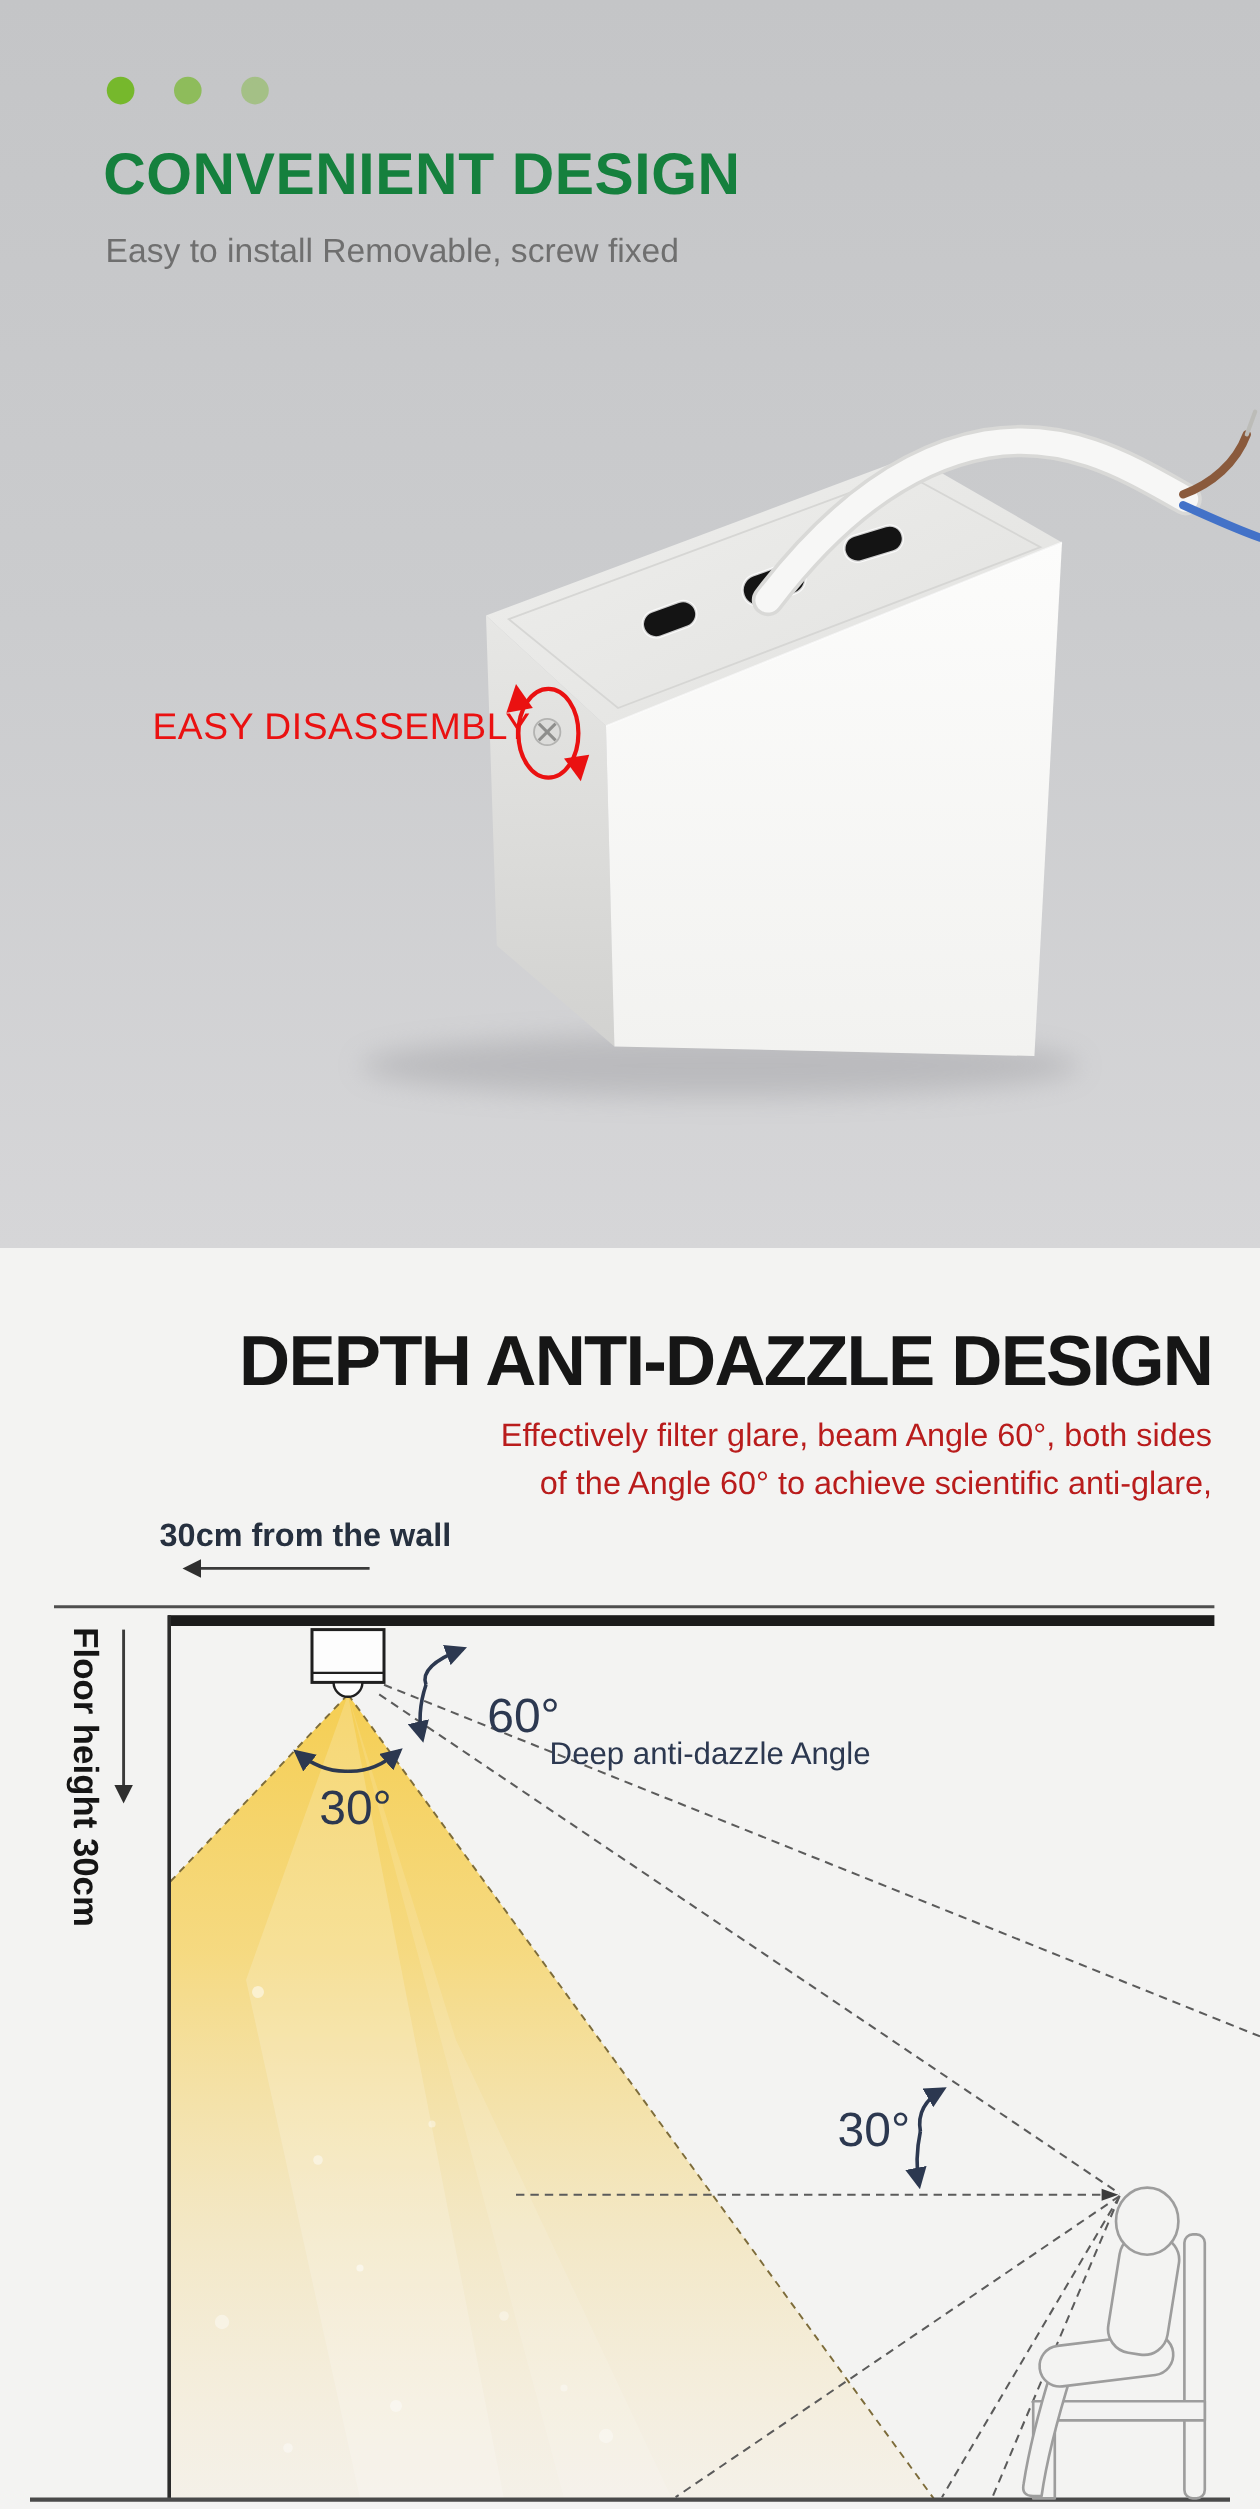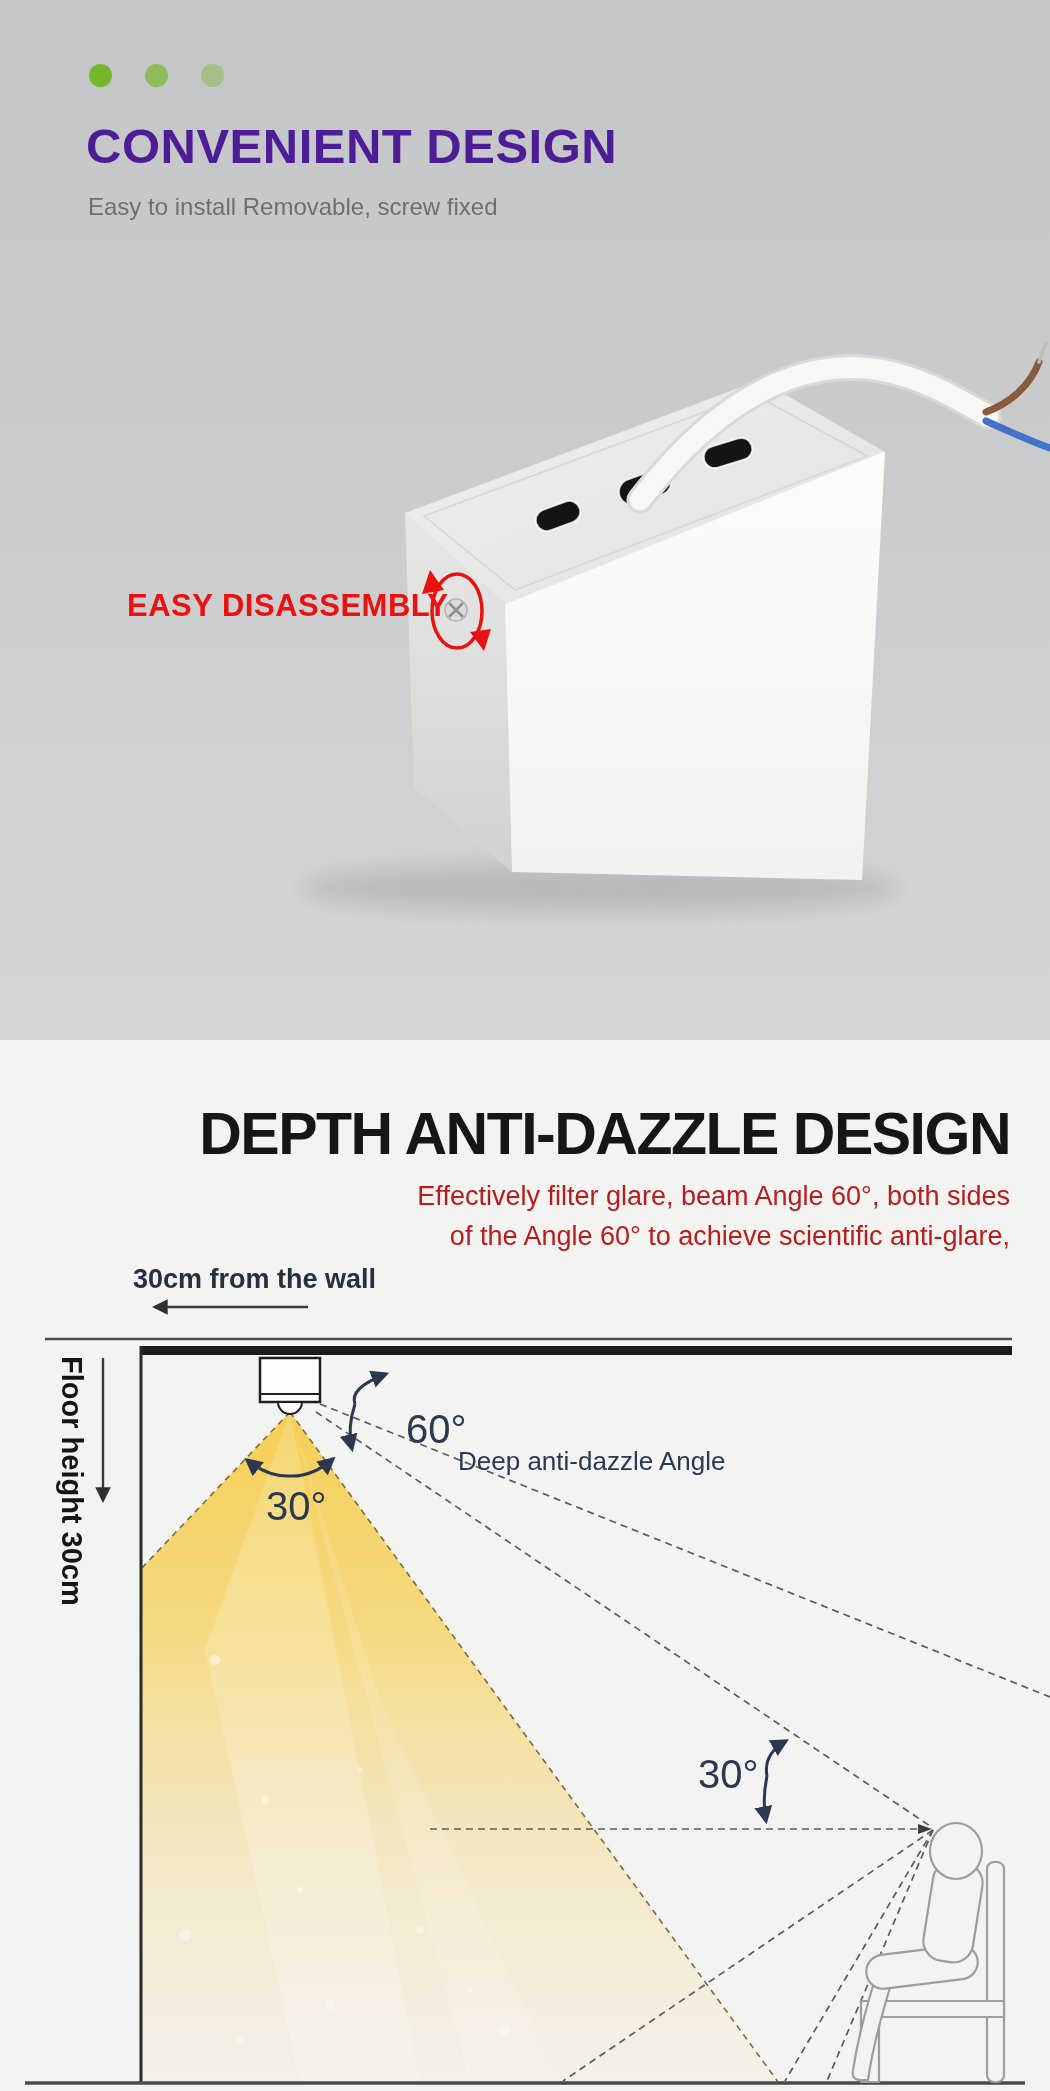--- a/index.html
+++ b/index.html
@@ -8,24 +8,24 @@
   svg{position:absolute;left:0;display:block;}
   #photo-svg{top:0;}
   #diagram-svg{top:1040px;}
 
   .abs{position:absolute;}
   .dots{top:64px;left:89px;display:flex;gap:33px;}
   .dot{width:23px;height:23px;border-radius:50%;background:#76b82c;}
   .dot.d2{opacity:.70;}
   .dot.d3{opacity:.42;}
 
-  .title1{top:118px;left:86px;font-size:49px;font-weight:800;color:#4c1d95;
+  .title1{top:118px;left:86px;font-size:49px;font-weight:800;color:#15803d;
           letter-spacing:.5px;white-space:nowrap;}
-  .subtitle1{top:193px;left:88px;font-size:24px;color:#6f6f6f;white-space:nowrap;}
-  .callout-red{top:588px;left:127px;font-size:31px;font-weight:700;color:#ea1111;
+  .subtitle1{top:193px;left:88px;font-size:28px;color:#6f6f6f;white-space:nowrap;}
+  .callout-red{top:588px;left:127px;font-size:31px;font-weight:400;color:#ea1111;
                letter-spacing:.5px;white-space:nowrap;}
 
   .title2{top:1100px;right:40px;font-size:59px;font-weight:800;color:#161616;
           letter-spacing:-1.5px;white-space:nowrap;margin-left:36px;}
   .desc2{top:1176px;right:40px;text-align:right;font-size:27px;line-height:40px;
          color:#b91c1c;}
 
   
   text{font-family:"Liberation Sans", sans-serif;}
   .t-angle{font-size:40px;fill:#2c3850;}

